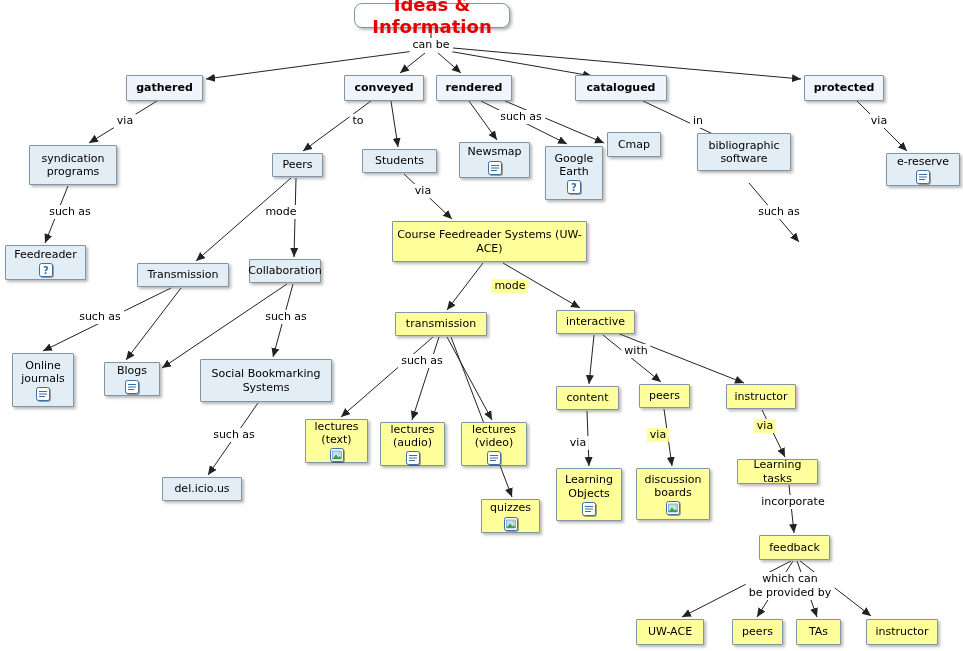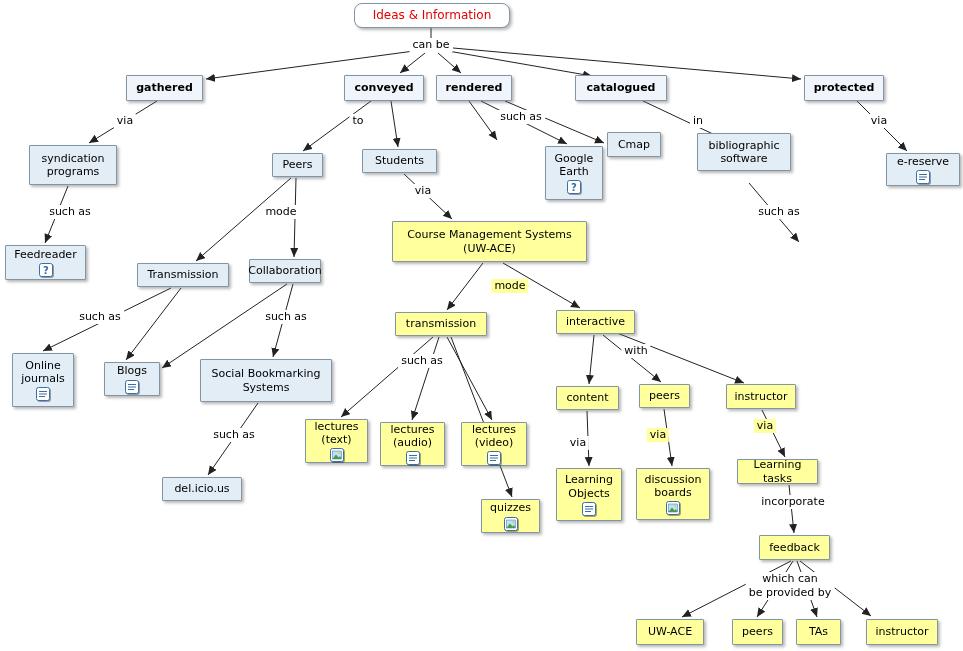--- a/index.html
+++ b/index.html
@@ -19,21 +19,21 @@
     display:flex; flex-direction:column; align-items:center; justify-content:center;
     padding:2px 4px;
     border:1px solid var(--node-border,#8195a5);
     border-radius:1px;
     background:var(--node-blue-bg,#e3edf5);
     box-shadow:2px 2px 3px rgba(100,100,100,0.45);
     font-size:11px; line-height:1.22; text-align:center; color:#000;
   }
   .node.top { background:var(--node-top-bg,#eff5fa); font-weight:bold; }
   .node.yellow { background:var(--node-yellow-bg,#ffff9c); }
-  .node.title { background:var(--node-white-bg,#ffffff); font-weight:normal; color:var(--title-color,#e60000); font-size:12px; border-radius:8px; }
+  .node.title { background:var(--node-white-bg,#ffffff); font-weight:bold; color:var(--title-color,#e60000); font-size:18px; border-radius:8px; }
   .node-label { display:block; }
   .res-icon { display:inline-flex; margin-top:2px; filter:drop-shadow(1px 1px 0.5px rgba(0,0,0,0.35)); }
 </style>
 </head>
 <body>
 
 <div id="canvas">
 
   <svg id="edges" width="963" height="651">
     <defs>
@@ -131,20 +131,31 @@
 
   <div class="node" style="left:29px;top:145px;width:88px;height:40px">
     <span class="node-label">syndication programs</span>
   </div>
   <div class="node" style="left:272px;top:153px;width:51px;height:24px">
     <span class="node-label">Peers</span>
   </div>
   <div class="node" style="left:362px;top:149px;width:75px;height:24px">
     <span class="node-label">Students</span>
   </div>
+  <div class="node" style="left:459px;top:142px;width:71px;height:36px">
+    <span class="node-label">Newsmap</span>
+    <span class="res-icon">
+        <svg width="14" height="14" viewBox="0 0 14 14">
+          <rect x="0.5" y="0.5" width="13" height="13" rx="2" fill="#ffffff" stroke="#3a6ea5"></rect>
+          <line x1="3" y1="4.5" x2="11" y2="4.5" stroke="#3a6ea5"></line>
+          <line x1="3" y1="7" x2="11" y2="7" stroke="#3a6ea5"></line>
+          <line x1="3" y1="9.5" x2="9" y2="9.5" stroke="#3a6ea5"></line>
+        </svg>
+      </span>
+  </div>
   <div class="node" style="left:545px;top:146px;width:58px;height:54px">
     <span class="node-label">Google Earth</span>
     <span class="res-icon">
         <svg width="14" height="14" viewBox="0 0 14 14">
           <rect x="0.5" y="0.5" width="13" height="13" rx="2" fill="#ffffff" stroke="#3a6ea5"></rect>
           <text x="7" y="10.5" font-size="10" text-anchor="middle" fill="#3a6ea5" font-weight="bold">?</text>
         </svg>
       </span>
   </div>
   <div class="node" style="left:607px;top:132px;width:54px;height:25px">
@@ -173,21 +184,21 @@
         </svg>
       </span>
   </div>
   <div class="node" style="left:137px;top:263px;width:92px;height:24px">
     <span class="node-label">Transmission</span>
   </div>
   <div class="node" style="left:249px;top:259px;width:72px;height:24px">
     <span class="node-label">Collaboration</span>
   </div>
   <div class="node yellow" style="left:392px;top:221px;width:195px;height:41px">
-    <span class="node-label">Course Management Systems (UW-ACE)</span>
+    <span class="node-label">Course Feedreader Systems (UW-ACE)</span>
   </div>
   <div class="node" style="left:12px;top:353px;width:62px;height:54px">
     <span class="node-label">Online journals</span>
     <span class="res-icon">
         <svg width="14" height="14" viewBox="0 0 14 14">
           <rect x="0.5" y="0.5" width="13" height="13" rx="2" fill="#ffffff" stroke="#3a6ea5"></rect>
           <line x1="3" y1="4.5" x2="11" y2="4.5" stroke="#3a6ea5"></line>
           <line x1="3" y1="7" x2="11" y2="7" stroke="#3a6ea5"></line>
           <line x1="3" y1="9.5" x2="9" y2="9.5" stroke="#3a6ea5"></line>
         </svg>

